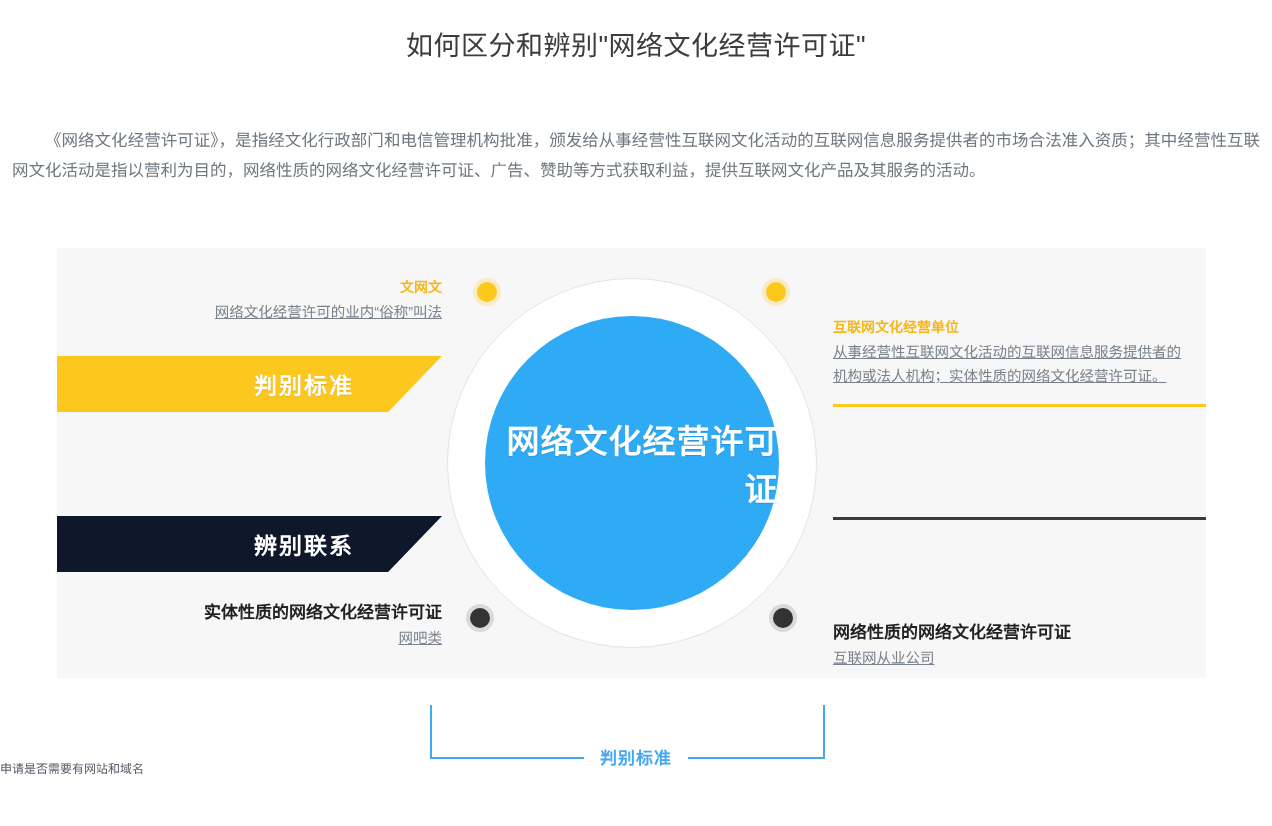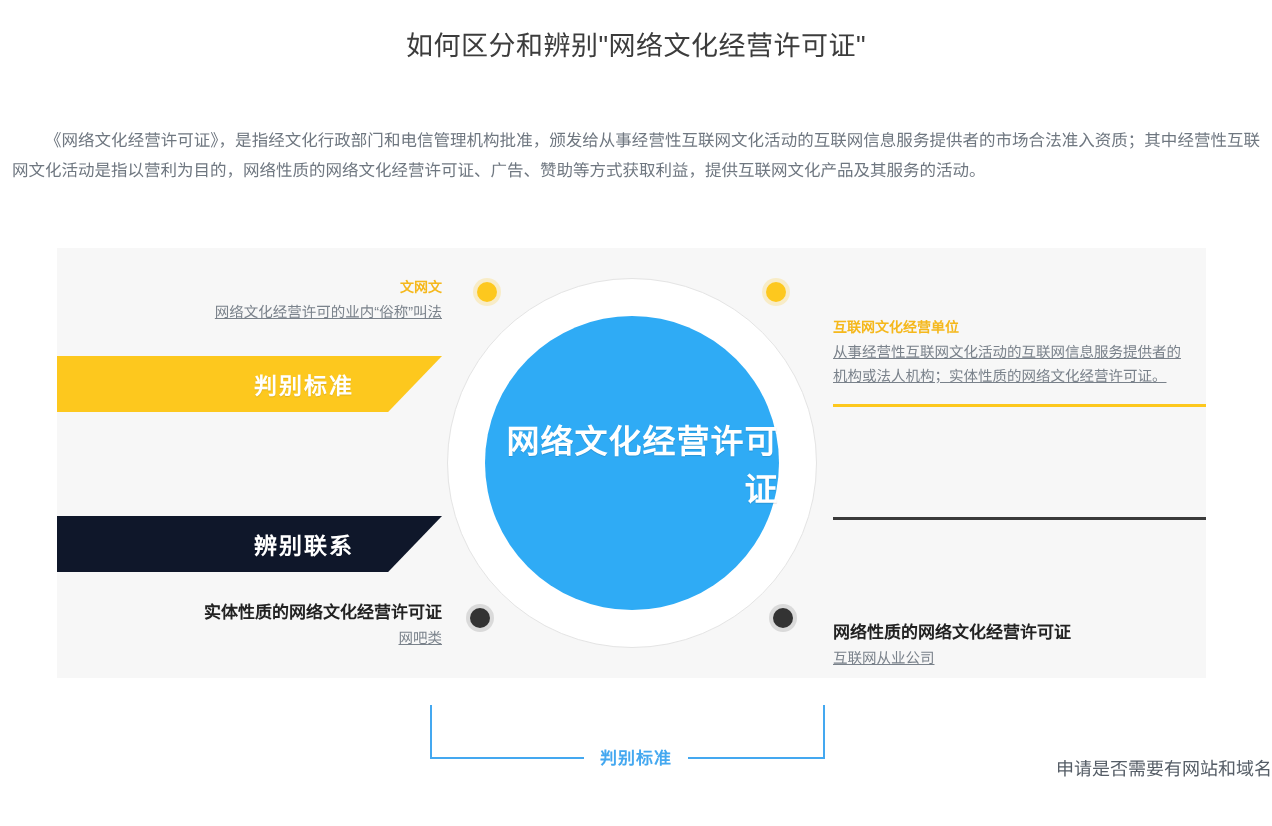--- a/index.html
+++ b/index.html
@@ -233,22 +233,22 @@
   .criterion-title .inner {
     display: inline-block;
     background: #ffffff;
     padding: 0 16px;
   }
   .criterion-desc {
     position: absolute;
     left: 0;
     top: 756px;
     width: 1272px;
-    text-align: right;
-    font-size: 18px;
+    text-align: left;
+    font-size: 12px;
     color: #555d66;
     line-height: 26px;
   }
 </style>
 </head>
 <body>
 
 <h1 class="page-title">如何区分和辨别"网络文化经营许可证"</h1>
 
 <p class="intro">《网络文化经营许可证》，是指经文化行政部门和电信管理机构批准，颁发给从事经营性互联网文化活动的互联网信息服务提供者的市场合法准入资质；其中经营性互联网文化活动是指以营利为目的，网络性质的网络文化经营许可证、广告、赞助等方式获取利益，提供互联网文化产品及其服务的活动。</p>

